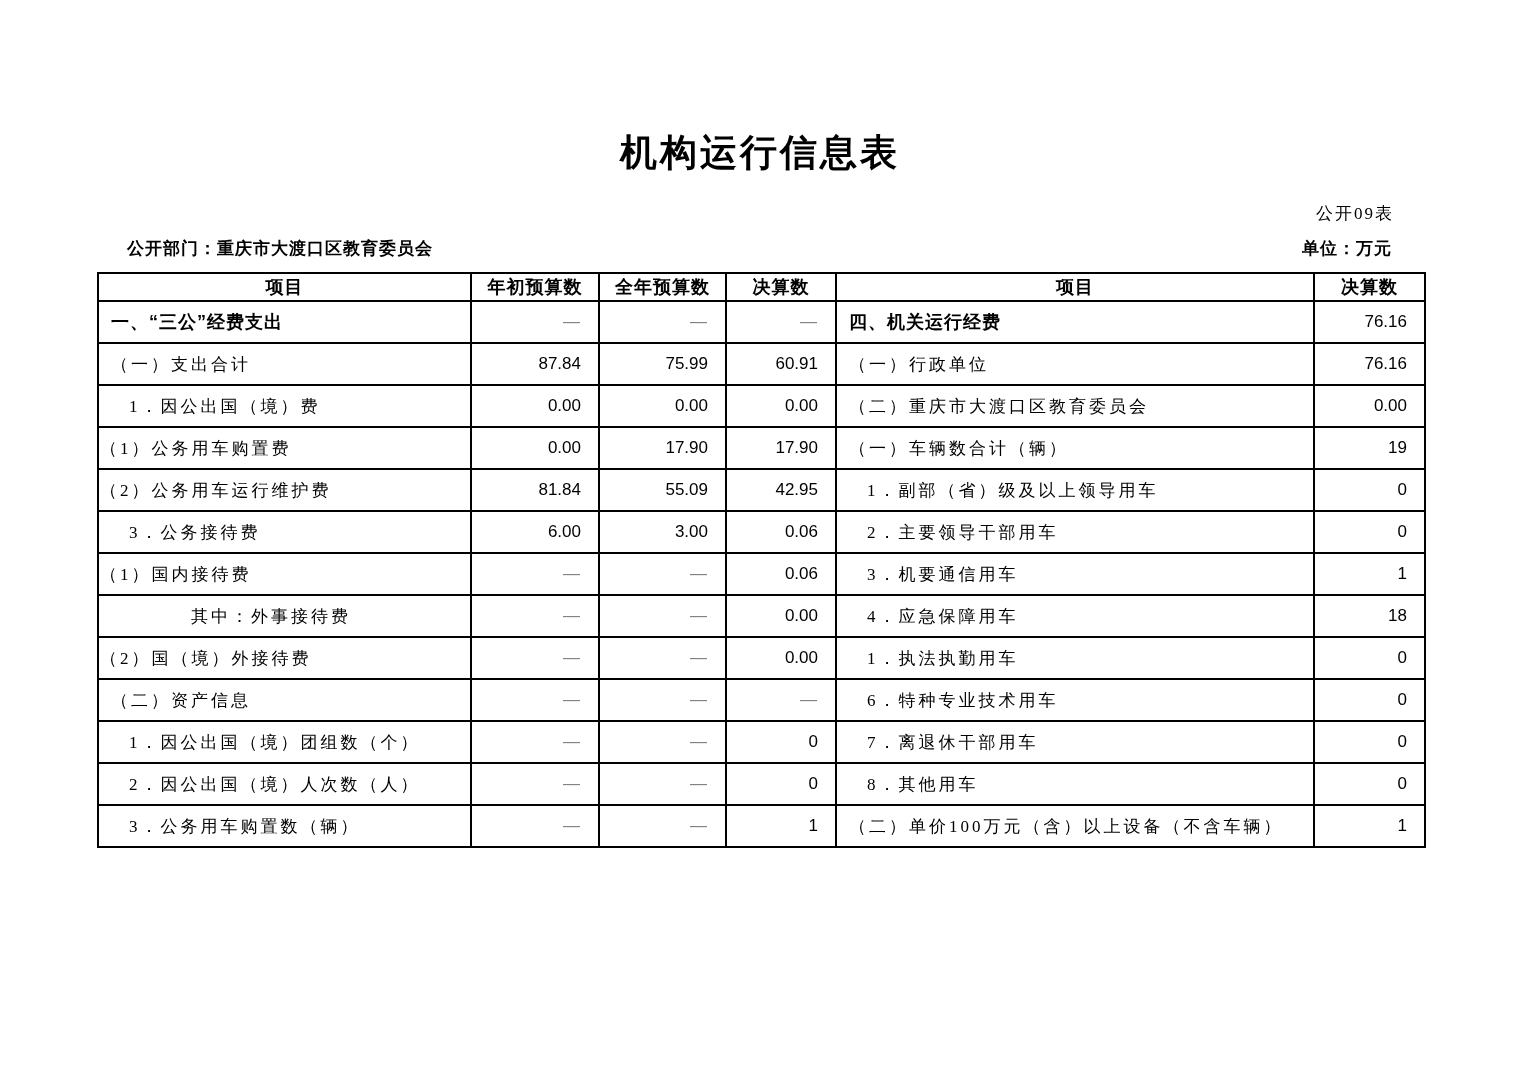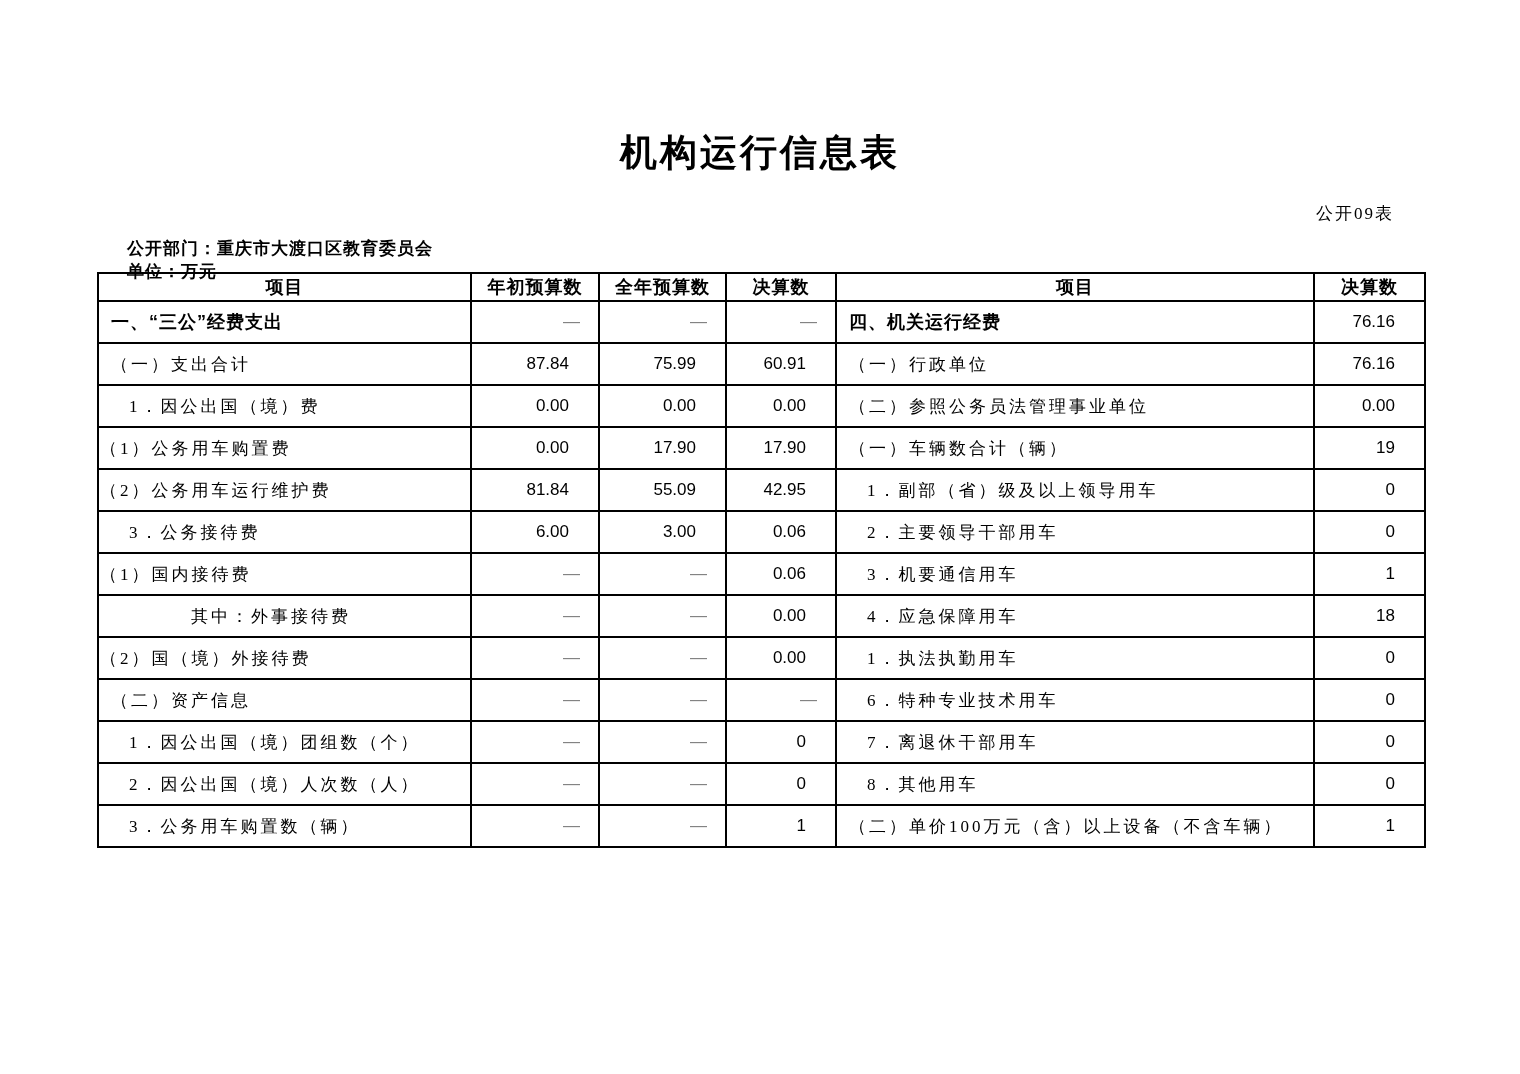--- a/index.html
+++ b/index.html
@@ -22,21 +22,20 @@
     font-family:"Liberation Serif","DejaVu Serif",serif;
     letter-spacing:2px;
   }
   .meta-row {
     position:absolute; top:237px; left:97px; width:1327px;
     box-sizing:border-box; padding:0 32px 0 30px;
     display:flex; justify-content:space-between;
     font-size:17px; font-weight:600;
     font-family:"Liberation Serif","DejaVu Serif",serif;
     letter-spacing:1px;
-    flex-direction:column;
   }
   table.data-table {
     position:absolute; top:272px; left:97px;
     width:1327px; table-layout:fixed;
     border-collapse:collapse;
   }
   .data-table th, .data-table td {
     border:2px solid #000;
     overflow:hidden; white-space:nowrap;
     box-sizing:border-box;
@@ -51,21 +50,21 @@
   td.c-item {
     text-align:left; font-size:17px;
     font-family:"Liberation Serif","DejaVu Serif",serif;
     letter-spacing:3px;
   }
   td.c-item.bold {
     font-family:"Liberation Sans","DejaVu Sans",sans-serif;
     font-weight:bold; font-size:18px; letter-spacing:1px;
   }
   td.c-num {
-    text-align:right; padding-right:29px; font-size:17px;
+    text-align:right; padding-right:17px; font-size:17px;
     font-family:"Liberation Sans","DejaVu Sans",sans-serif;
   }
   td.c-num.dash { color:#808080; padding-right:18px; }
   td.indent-0 { padding-left:12px; }
   td.indent-1 { padding-left:30px; }
   td.indent-2 { }
   td.indent-3 { padding-left:92px;margin-top:8px; }
 </style>
 </head>
 <body>
@@ -113,21 +112,21 @@
     <td class="c-num">75.99</td>
     <td class="c-num">60.91</td>
     <td class="c-item indent-0">（一）行政单位</td>
     <td class="c-num">76.16</td>
   </tr>
       <tr>
     <td class="c-item indent-1">1．因公出国（境）费</td>
     <td class="c-num">0.00</td>
     <td class="c-num">0.00</td>
     <td class="c-num">0.00</td>
-    <td class="c-item indent-0">（二）参照公务员法管理事业单位</td>
+    <td class="c-item indent-0">（二）重庆市大渡口区教育委员会</td>
     <td class="c-num">0.00</td>
   </tr>
       <tr>
     <td class="c-item indent-2">（1）公务用车购置费</td>
     <td class="c-num">0.00</td>
     <td class="c-num">17.90</td>
     <td class="c-num">17.90</td>
     <td class="c-item indent-0">（一）车辆数合计（辆）</td>
     <td class="c-num">19</td>
   </tr>

